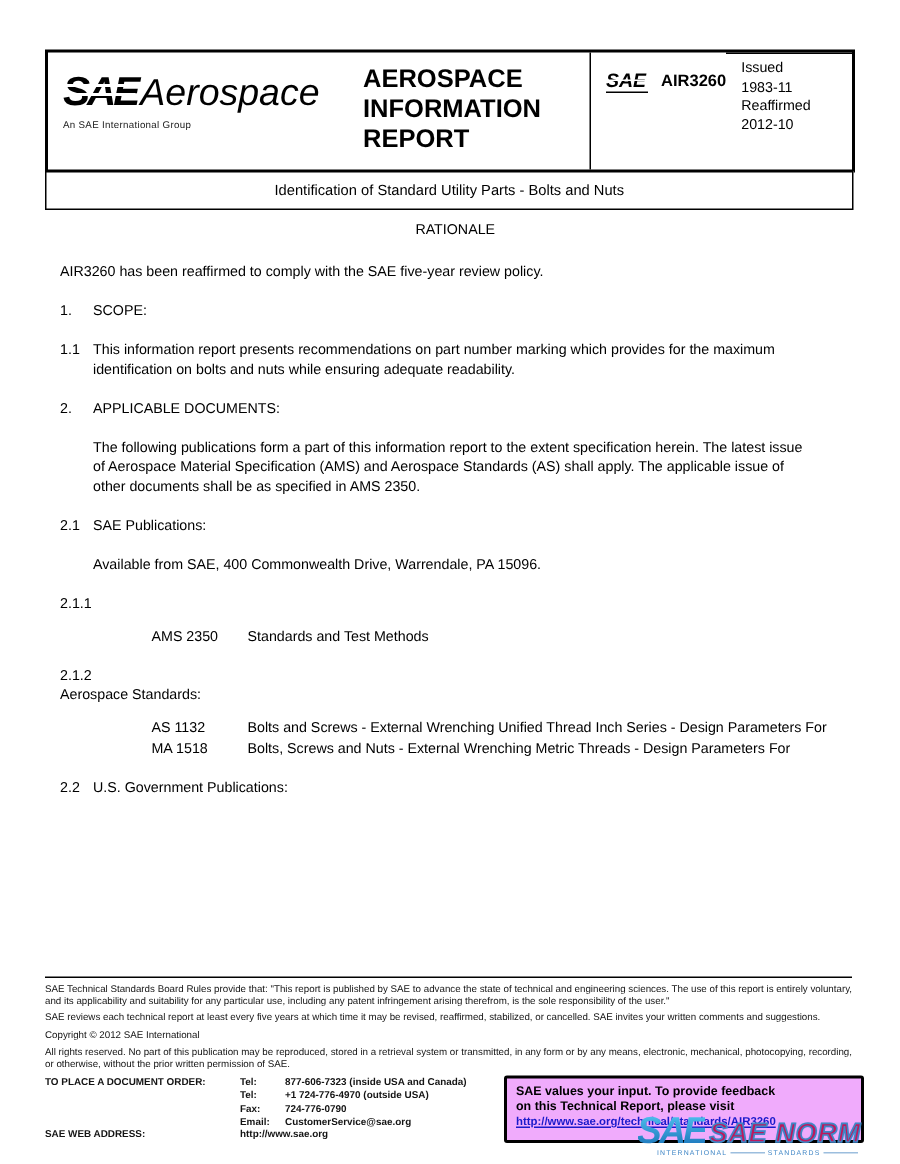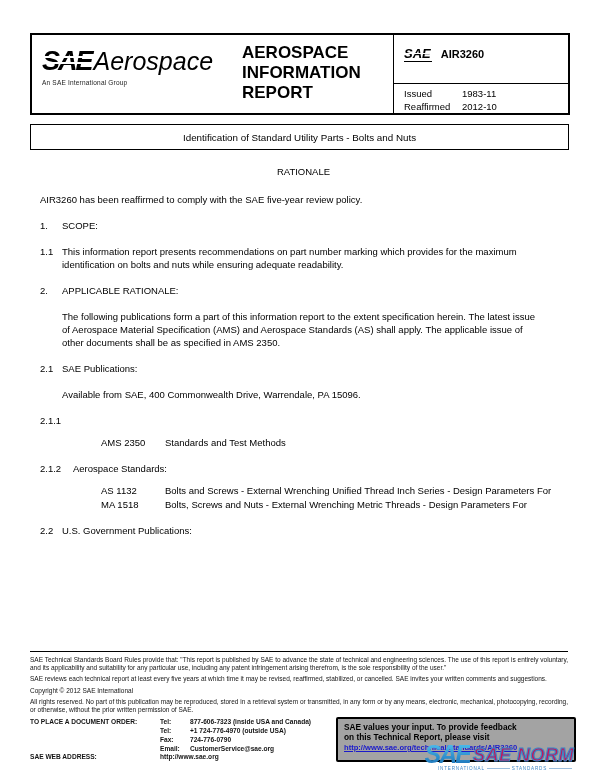--- a/index.html
+++ b/index.html
@@ -13,65 +13,65 @@
   .logo-line{white-space:nowrap;line-height:26px;}
   .logo-sae{position:relative;display:inline-block;font-weight:bold;font-style:italic;
             font-size:27px;letter-spacing:-2px;padding-right:2px;}
   .logo-sae .stripe{position:absolute;left:1px;right:4px;height:2.2px;background:#fff;
                     transform:skewX(-18deg);}
   .logo-sae .s1{top:8px;} .logo-sae .s2{top:14px;}
   .logo-brand{font-style:italic;font-size:25px;letter-spacing:0;}
   .logo-tagline{font-size:6.5px;color:#222;margin-top:1px;letter-spacing:.2px;}
   .doctype-cell{flex:1;padding:8px 0 0 22px;}
   .doctype{display:inline-block;width:145px;font-size:17px;font-weight:bold;line-height:20px;}
-  .right-cell{width:174px;border-left:1.5px solid #000;display:flex;flex-direction:column;}
+  .right-cell{width:174px;border-left:1.5px solid #000;display:flex;flex-direction:row;}
   .right-top{height:40px;padding:13px 0 0 10px;display:flex;align-items:flex-start;gap:9px;}
   .mini-sae{position:relative;display:inline-block;font-weight:bold;font-style:italic;
             font-size:13px;line-height:12px;border-bottom:1.5px solid #000;padding:0 1px 1px 0;}
   .mini-sae .stripe{position:absolute;left:0;right:2px;top:5px;height:1.3px;background:#fff;
                     transform:skewX(-18deg);}
   .doc-number{font-weight:bold;font-size:11px;line-height:12px;}
   .right-bottom{border-top:1.5px solid #000;flex:1;padding:4px 0 0 10px;
                 font-size:9.5px;line-height:12.5px;}
   .meta-label{display:inline-block;width:58px;}
 
   
-  .title-box{position:absolute;left:30px;top:124px;width:537px;height:24px;
+  .title-box{position:absolute;left:30px;top:114px;width:537px;height:24px;
              border:1.5px solid #000;display:flex;align-items:center;justify-content:center;
              font-size:9.8px;background:#fff;}
 
   
-  .content{position:absolute;left:40px;top:165px;width:527px;font-size:9.5px;line-height:13px;}
+  .content{position:absolute;left:40px;top:147px;width:527px;font-size:9.5px;line-height:13px;}
   .center-h{text-align:center;margin-bottom:15px;}
   .plain{margin:11px 0 13px 0;}
   .num-row{display:flex;margin-bottom:13px;}
   .num{min-width:22px;flex-shrink:0;}
   .num-wide{min-width:33px;}
-  .tight{margin-bottom:9px;}
+  .tight{margin-bottom:9px;flex-direction:column;}
   .wrapcap{max-width:476px;}
   .indent{margin:0 0 13px 22px;max-width:476px;}
   .doc-row{display:flex;margin:0 0 1px 33px;}
   .doc-code{width:64px;flex-shrink:0;margin-left:28px;}
   .doc-title{max-width:398px;}
   .gap-after{margin-bottom:13px;}
 
   
   .footer-rule{position:absolute;left:30px;top:651px;width:538px;border-top:1.6px solid #000;}
   .footer{position:absolute;left:30px;top:656px;width:538px;font-size:6.5px;
           line-height:7.7px;color:#141414;}
   .fp{margin:0 0 4px 0;text-align:justify;}
   .fp-copy{margin:0 0 3px 0;}
   .order-block{margin-top:5px;font-weight:bold;font-size:6.6px;line-height:8.8px;width:330px;}
   .order-row{display:flex;}
   .oc1{width:130px;flex-shrink:0;}
   .oc2{width:30px;flex-shrink:0;}
   .oc3{flex:1;}
 
   .feedback-box{position:absolute;left:336px;top:717px;width:224px;height:36px;
-                border:2.5px solid #000;border-radius:2px;background:#a3a3a3;
+                border:2.5px solid #000;border-radius:2px;background:#f0abfc;
                 padding:3px 6px 2px 6px;font-size:8.3px;font-weight:bold;line-height:10px;}
   .feedback-link{display:inline-block;color:#1a1acb;font-size:7.6px;font-weight:bold;
                  text-decoration:underline;cursor:pointer;}
 
   
   .watermark{position:absolute;right:6px;bottom:5px;width:136px;z-index:5;}
   .wm-row{display:flex;align-items:flex-end;gap:3px;justify-content:flex-end;}
   .wm-sae{font-size:25px;font-weight:bold;font-style:italic;letter-spacing:-2px;line-height:21px;
           background:linear-gradient(180deg,#4cbcec 0%,#1b74ba 100%);
           -webkit-background-clip:text;background-clip:text;color:transparent;}
@@ -122,21 +122,21 @@
       <span class="num">1.</span>
       <span>SCOPE:</span>
     </div>
     <div class="num-row">
       <span class="num">1.1</span>
       <span class="wrapcap">This information report presents recommendations on part number marking which provides for the maximum identification on bolts and nuts while ensuring adequate readability.</span>
     </div>
 
     <div class="num-row">
       <span class="num">2.</span>
-      <span>APPLICABLE RATIONALE:</span>
+      <span>APPLICABLE DOCUMENTS:</span>
     </div>
     <p class="indent">The following publications form a part of this information report to the extent specification herein. The latest issue of Aerospace Material Specification (AMS) and Aerospace Standards (AS) shall apply. The applicable issue of other documents shall be as specified in AMS 2350.</p>
 
     <div class="num-row">
       <span class="num">2.1</span>
       <span>SAE Publications:</span>
     </div>
     <p class="indent">Available from SAE, 400 Commonwealth Drive, Warrendale, PA 15096.</p>
 
     <div class="num-row tight">

